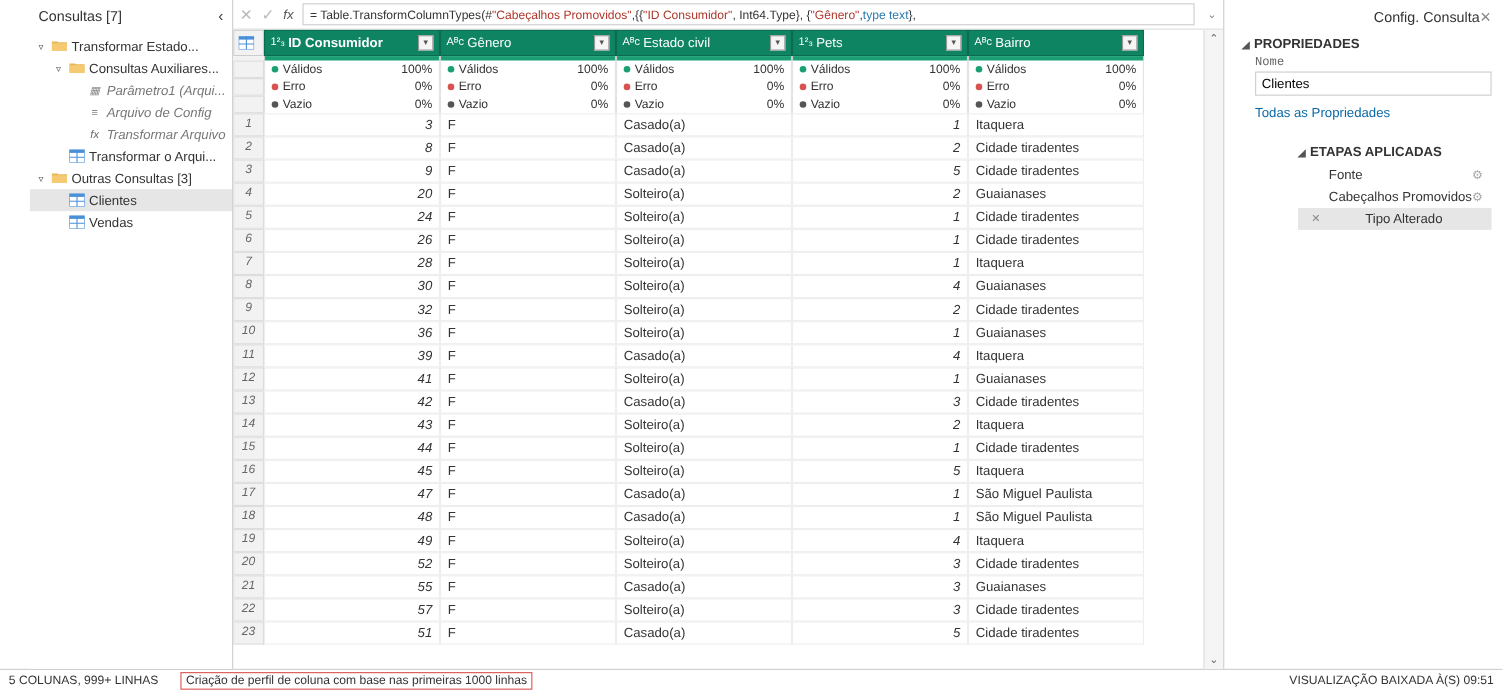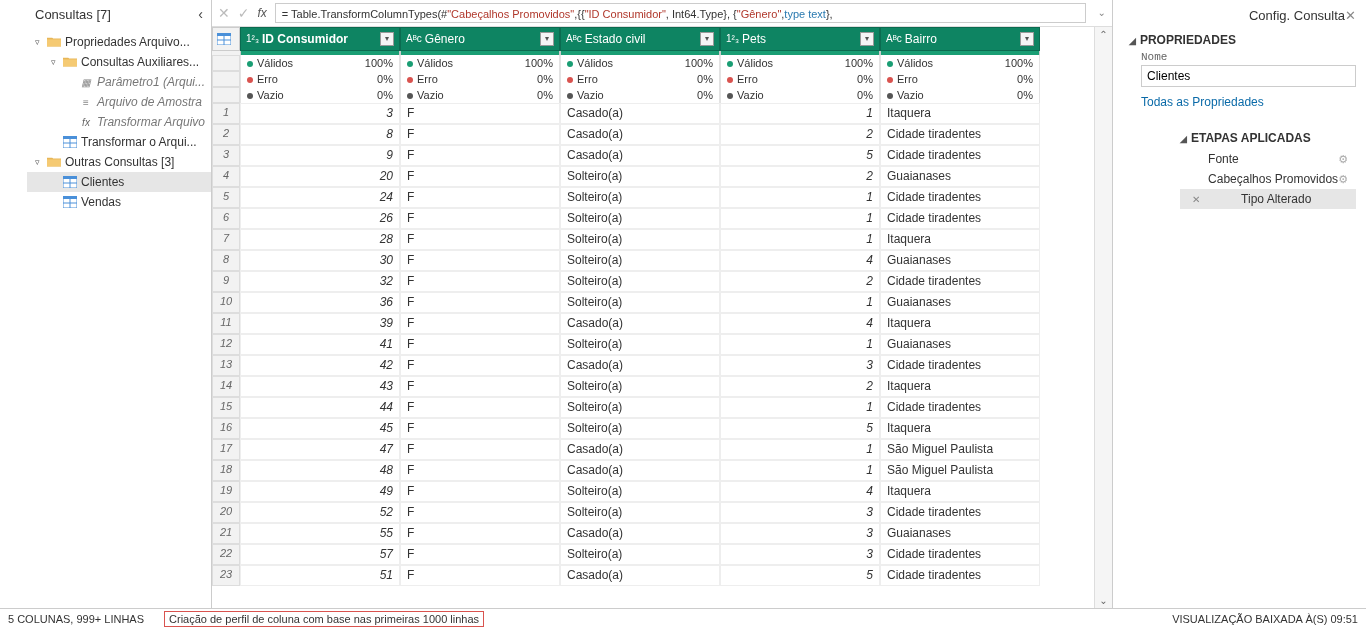--- a/index.html
+++ b/index.html
@@ -84,39 +84,39 @@
       <span>Consultas [7]</span>
       <span class="chev">‹</span>
     </div>
     <div class="tree" id="tree">
         <div class="tree-item lvl0">
           <span class="caret">▿</span>
           <svg class="ico-folder" viewBox="0 0 16 12">
             <path fill="#e8b657" d="M0 1h6l1 1h9v9H0z"></path>
             <path fill="#f5ca73" d="M0 3h16v8H0z"></path>
           </svg>
-          <span>Propriedades Arquivo...</span>
+          <span>Transformar Estado...</span>
         </div>
         <div class="tree-item lvl1">
           <span class="caret">▿</span>
           <svg class="ico-folder" viewBox="0 0 16 12">
             <path fill="#e8b657" d="M0 1h6l1 1h9v9H0z"></path>
             <path fill="#f5ca73" d="M0 3h16v8H0z"></path>
           </svg>
           <span>Consultas Auxiliares...</span>
         </div>
         <div class="tree-item lvl2 italic">
           <span class="caret"></span>
           <span class="ico-param">▦</span>
           <span>Parâmetro1 (Arqui...</span>
         </div>
         <div class="tree-item lvl2 italic">
           <span class="caret"></span>
           <span class="ico-param">≡</span>
-          <span>Arquivo de Amostra</span>
+          <span>Arquivo de Config</span>
         </div>
         <div class="tree-item lvl2 italic">
           <span class="caret"></span>
           <span class="ico-fx">fx</span>
           <span>Transformar Arquivo</span>
         </div>
         <div class="tree-item lvl1">
           <span class="caret"></span>
           <svg class="ico-table" viewBox="0 0 14 12">
             <rect width="14" height="12" fill="#fff" stroke="#4a90d9"></rect>

